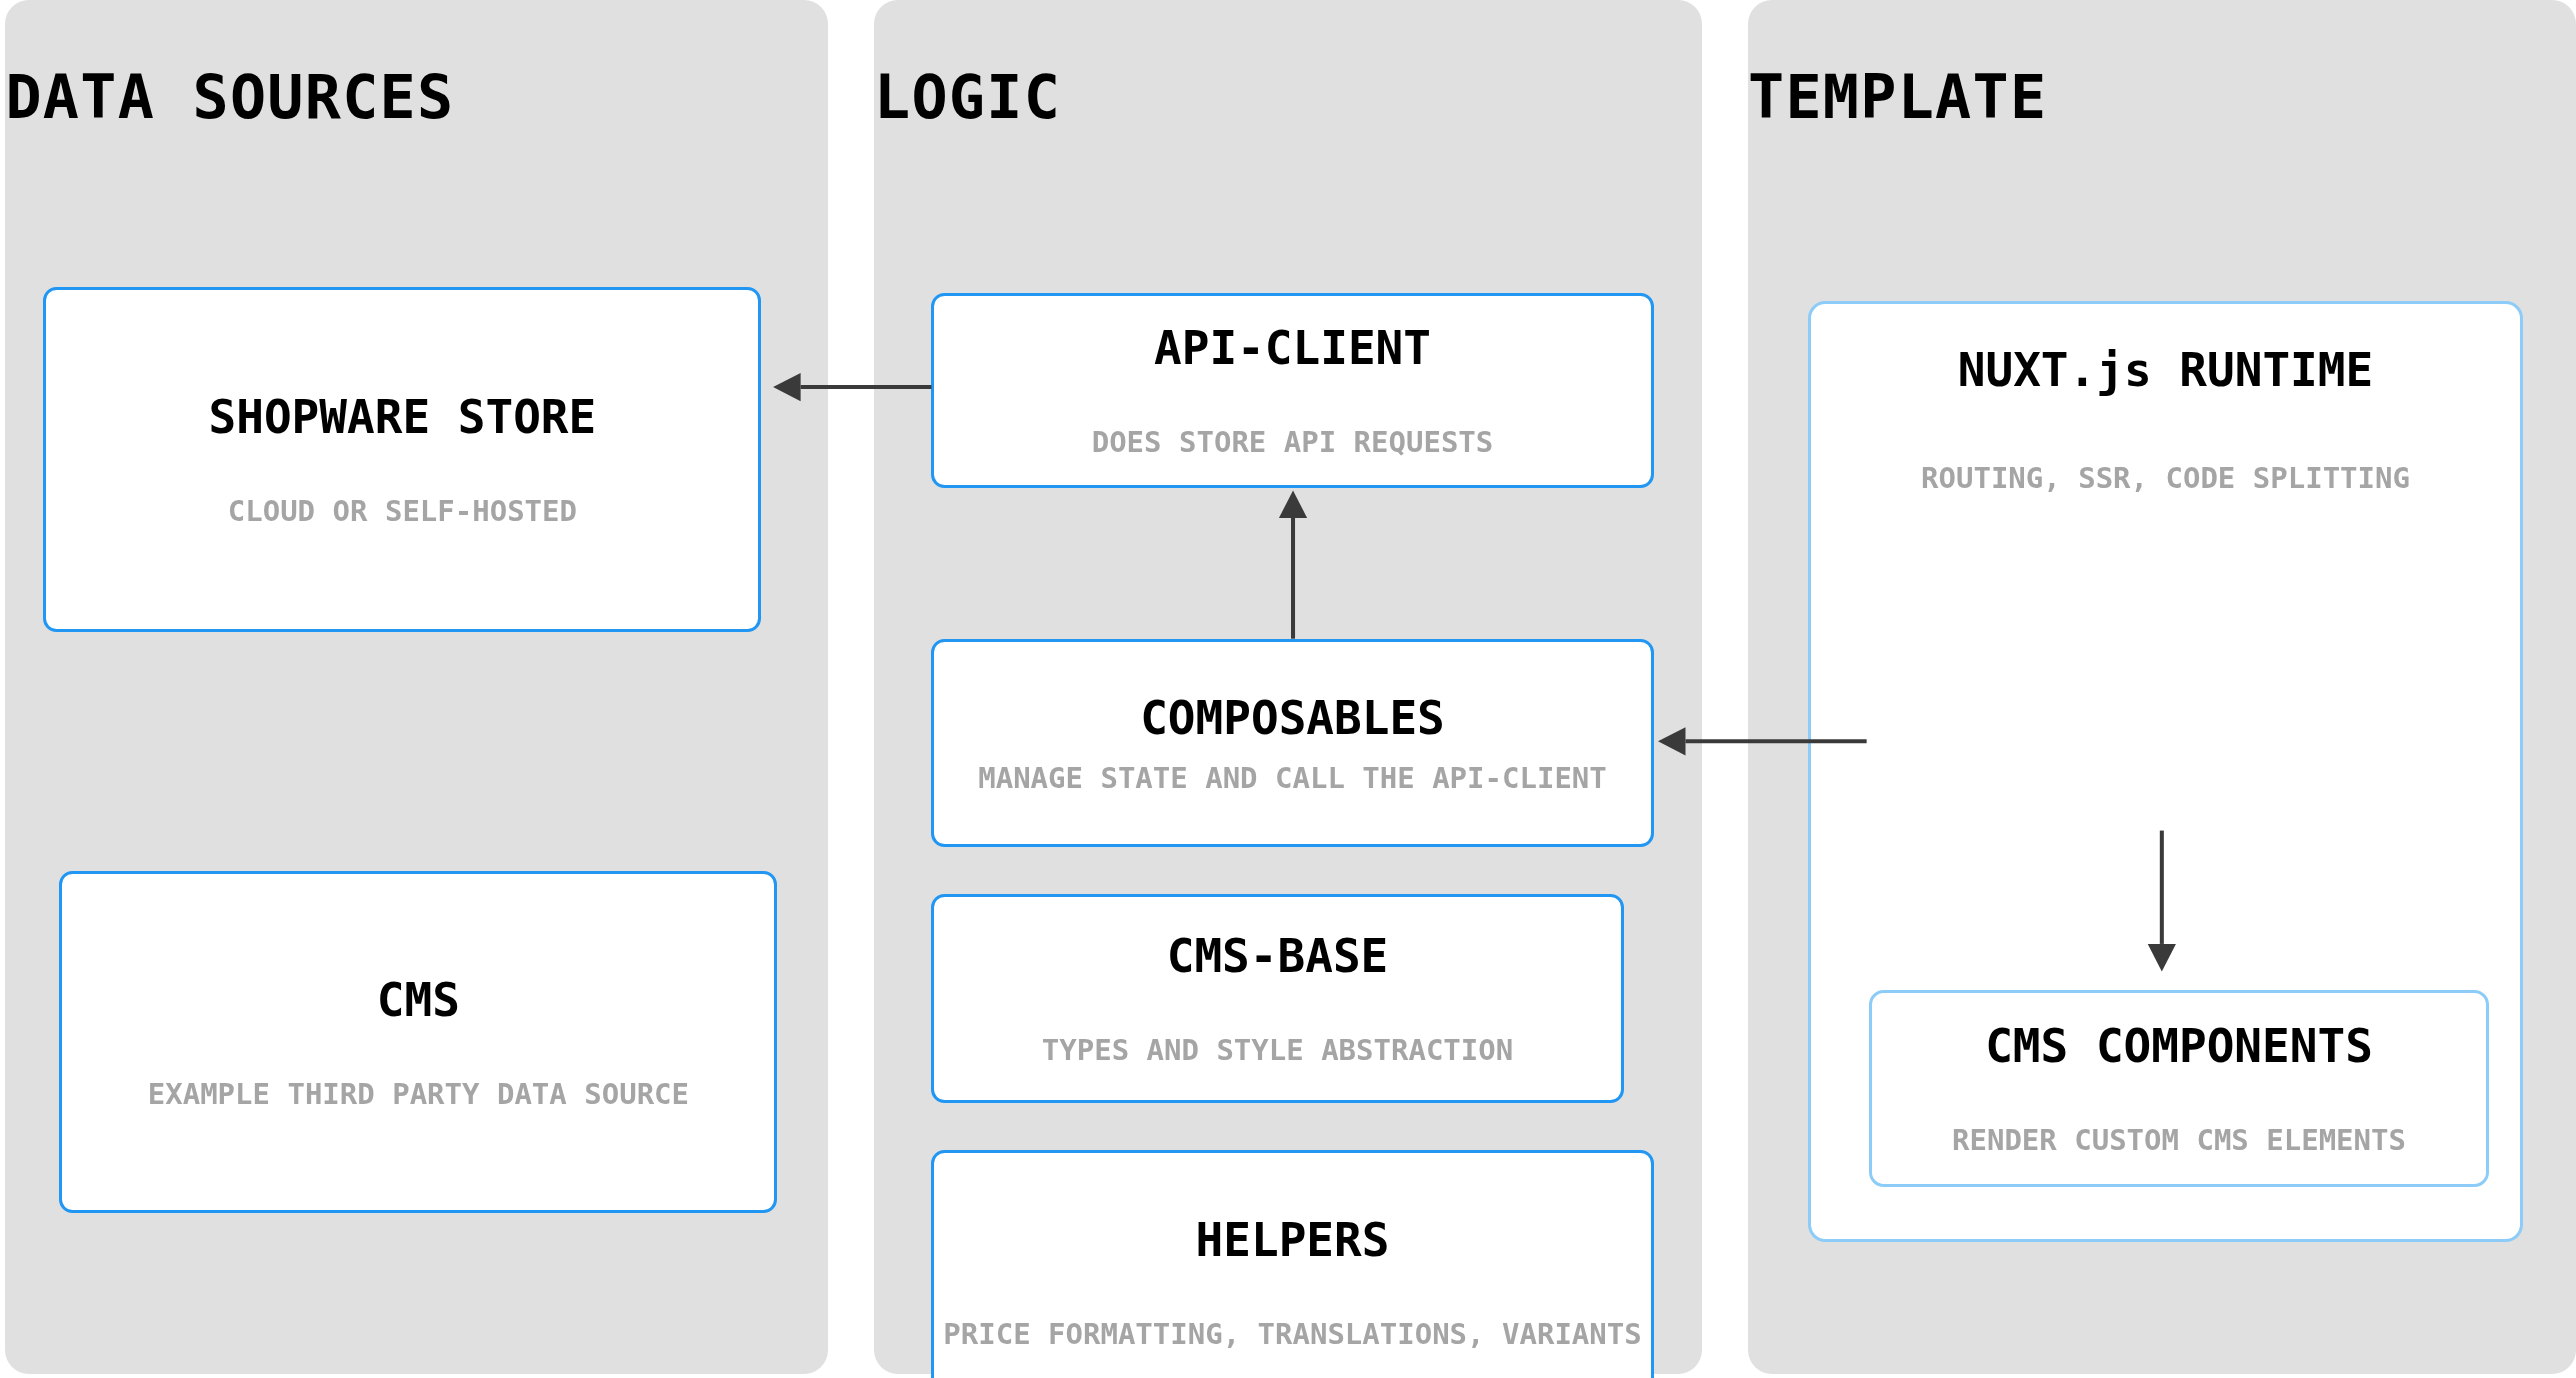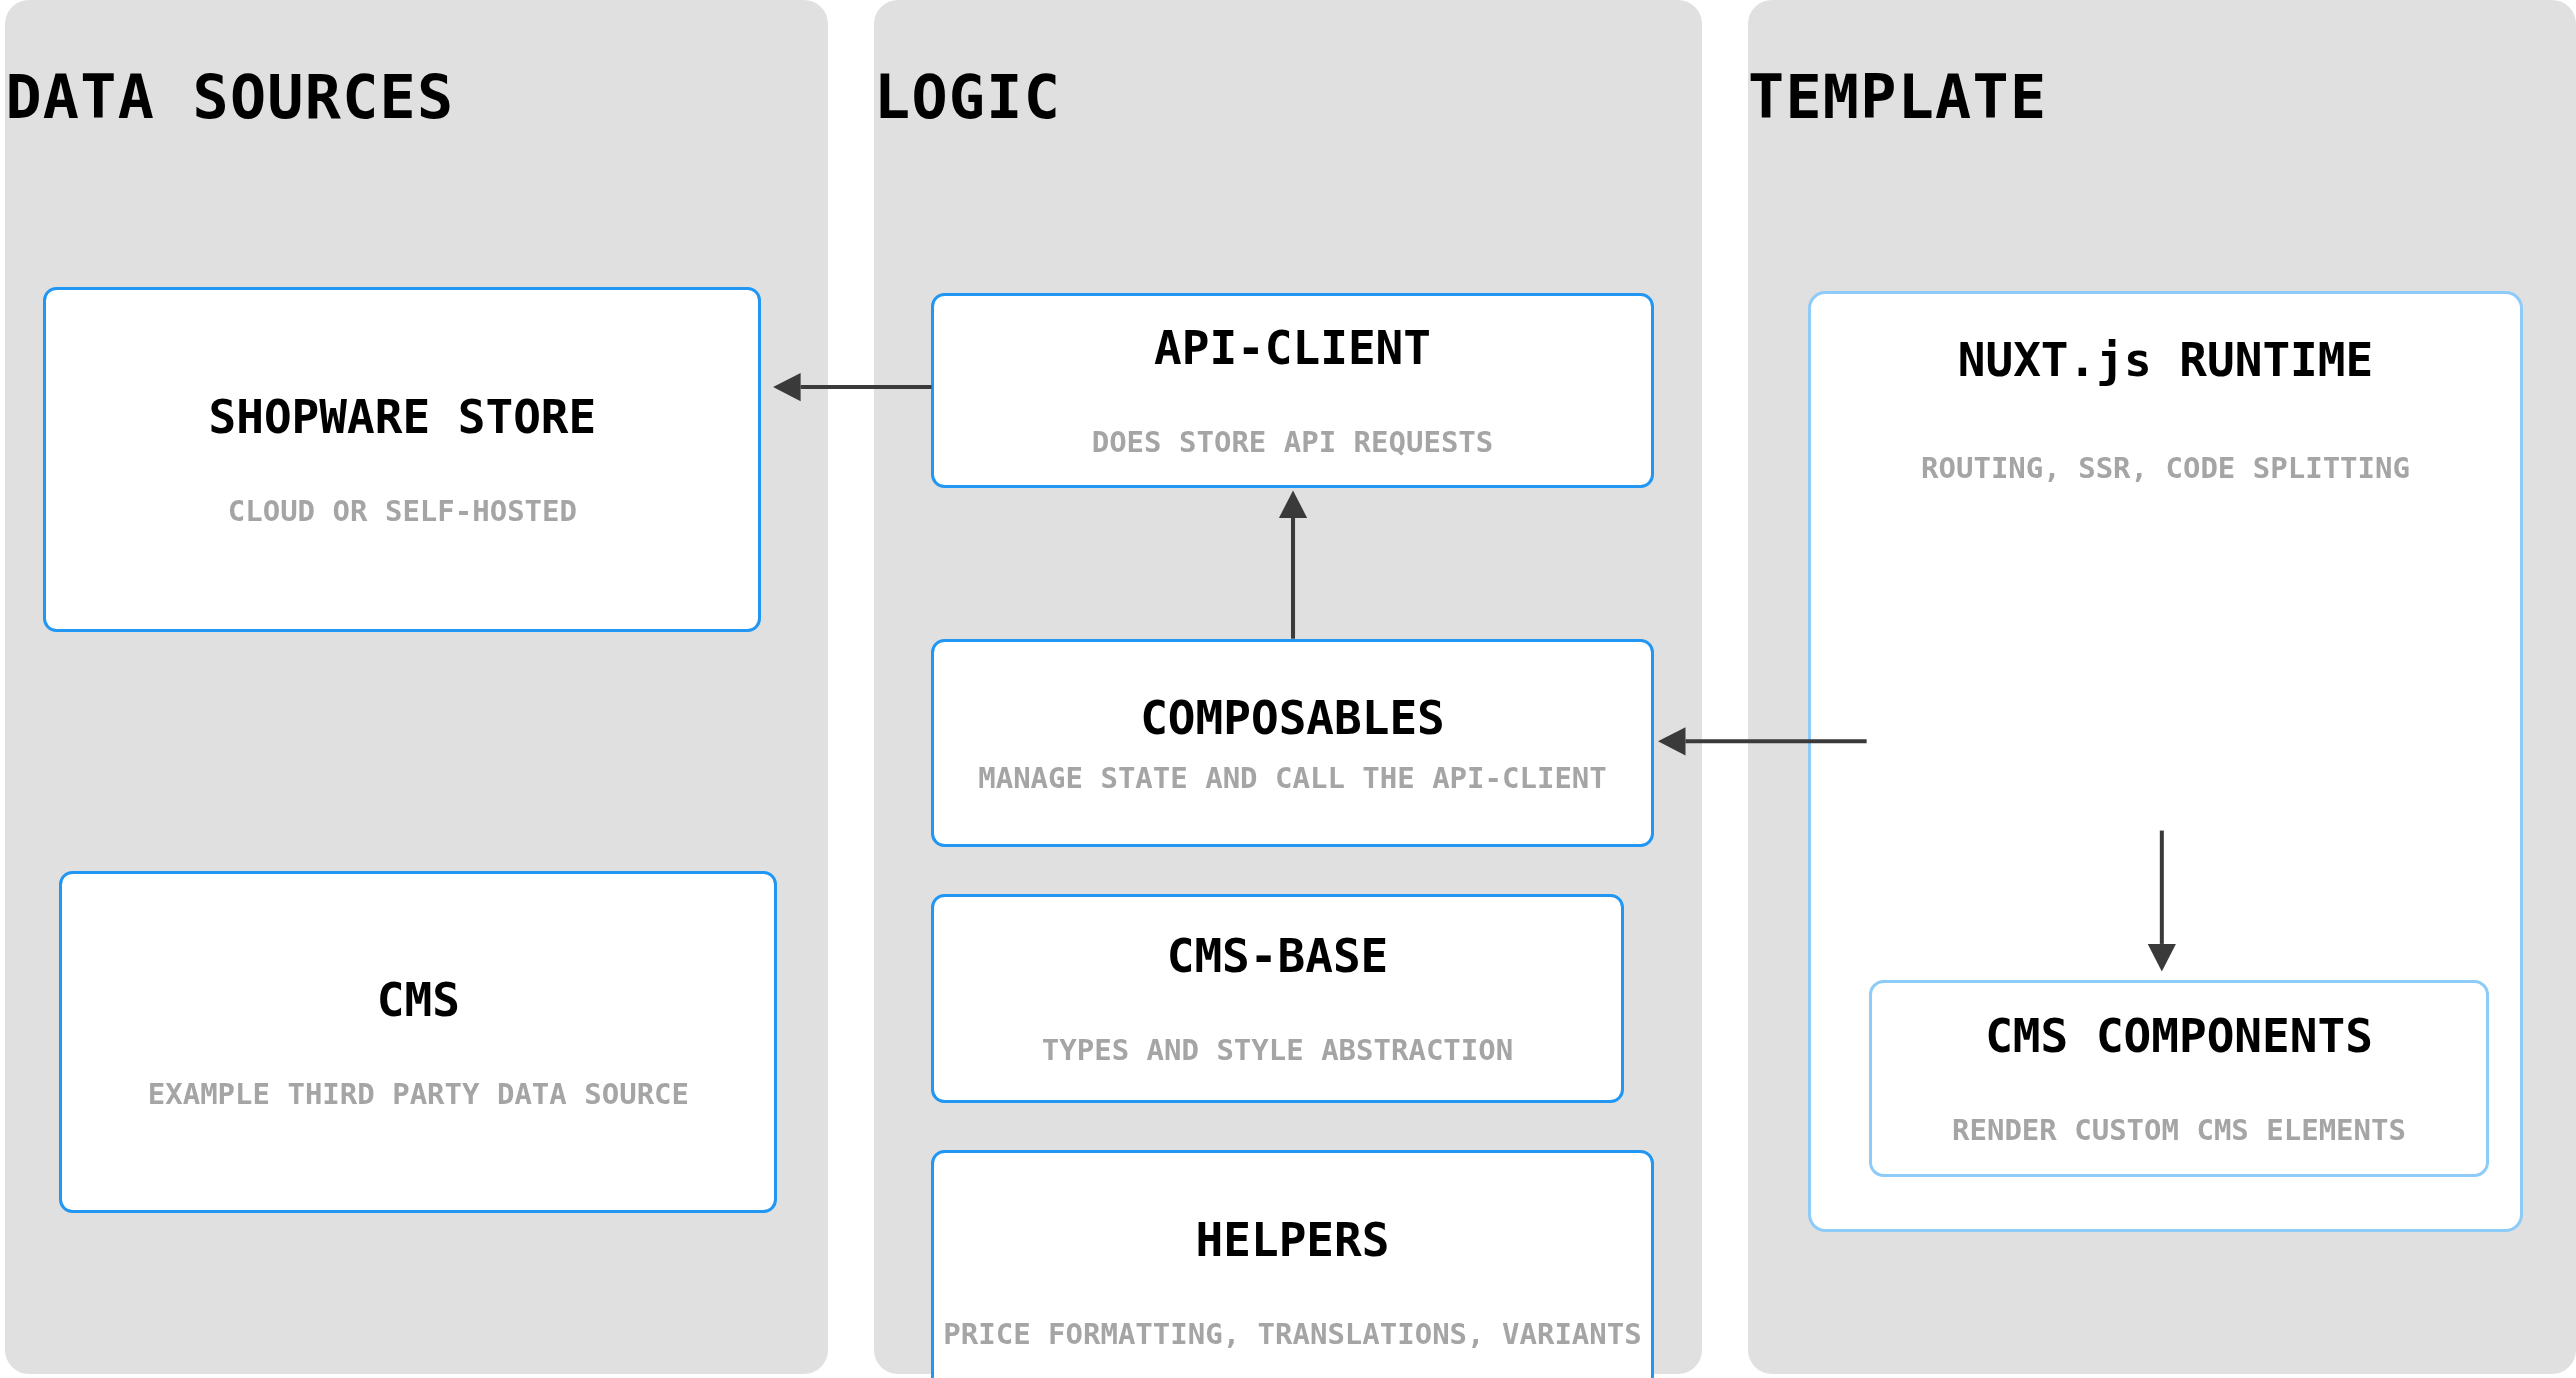--- a/index.html
+++ b/index.html
@@ -79,21 +79,21 @@
 
   
   .box-api-client  { left: 57px; top: 293px;  width: 723px; height: 195px; }
   .box-composables { left: 57px; top: 639px;  width: 723px; height: 208px; gap: 16px; }
   .box-cms-base    { left: 57px; top: 894px; width: 693px; height: 209px; }
   .box-helpers     { left: 57px; top: 1150px; width: 723px; height: 264px; }
 
   
   .container-nuxt {
     position: absolute;
-    left: 60px; top: 291px;
+    left: 60px; top: 301px;
     width: 715px; height: 941px;
     background: var(--box-bg);
     border: 3.4px solid var(--accent-light);
     border-radius: 17.4px;
   }
   .container-head {
     position: absolute;
     top: 39px; left: 0; right: 0;
     display: flex;
     flex-direction: column;

